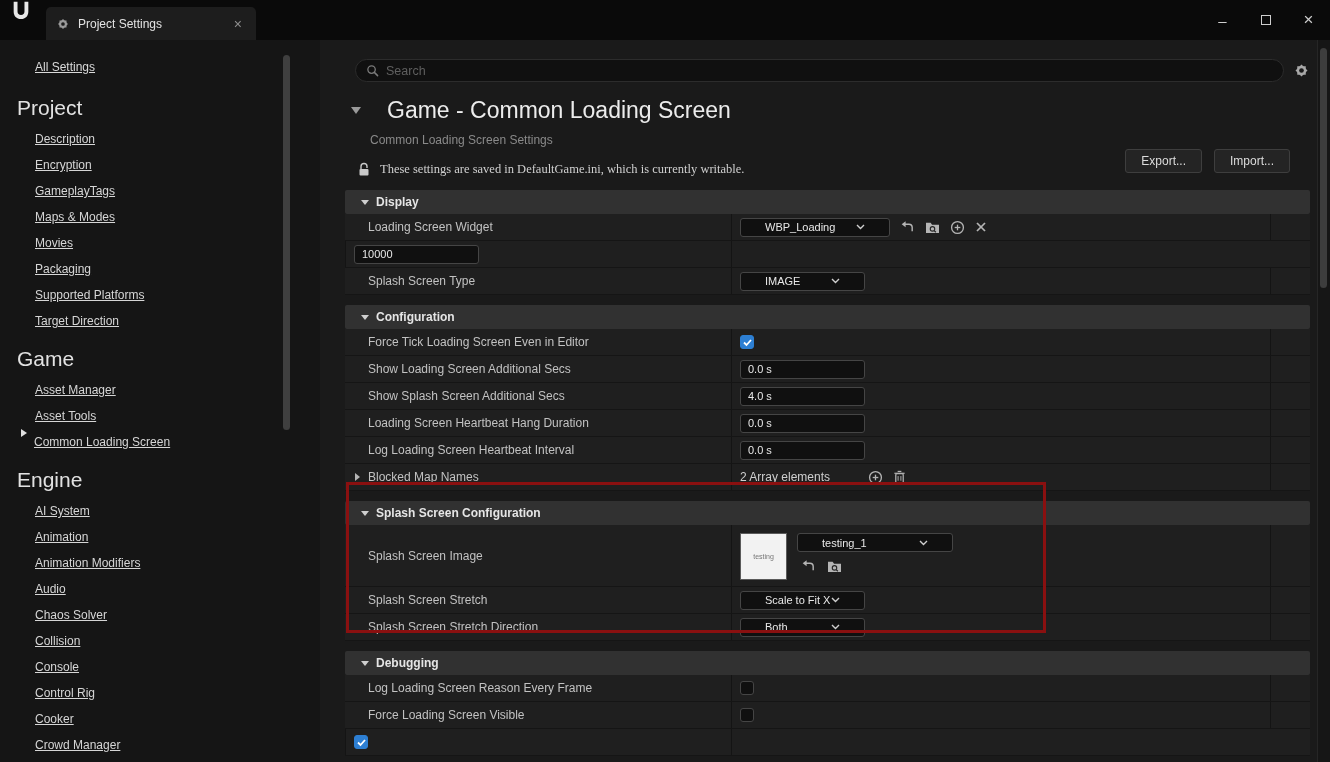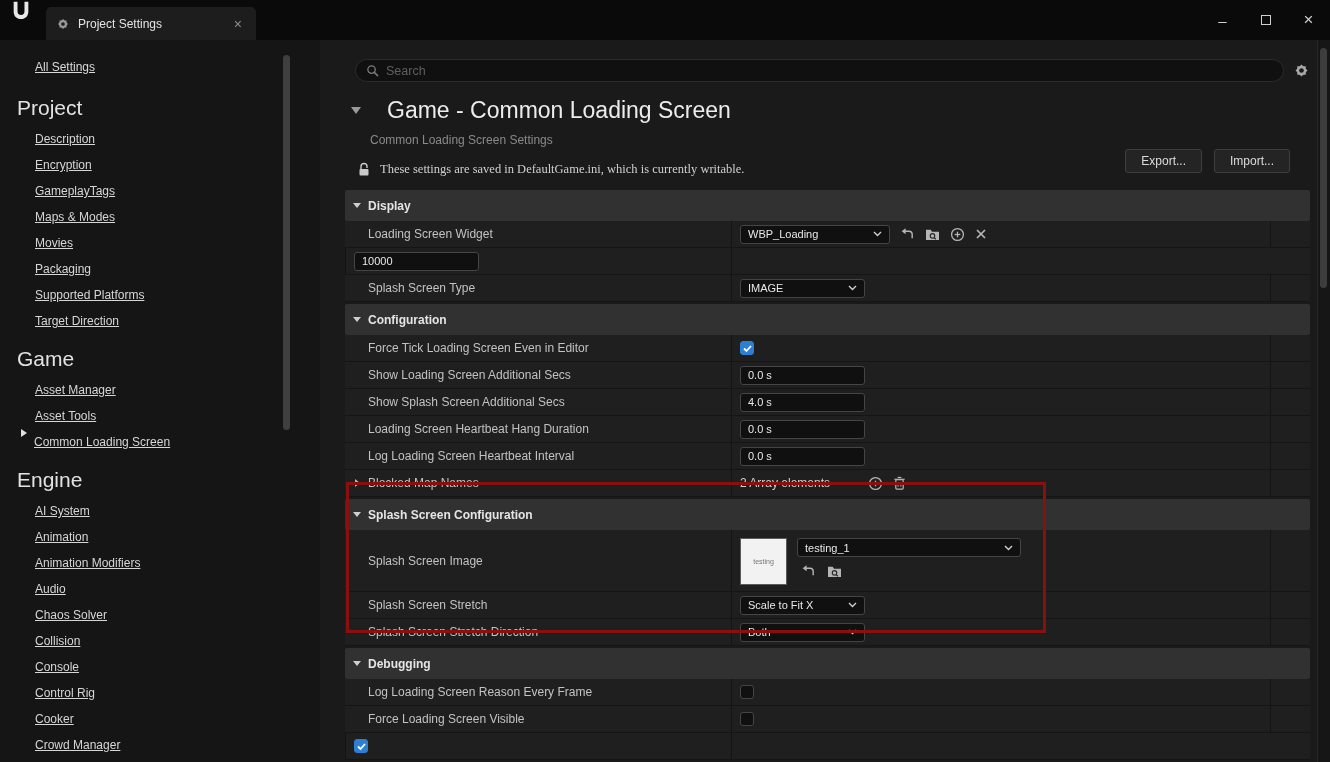--- a/index.html
+++ b/index.html
@@ -50,42 +50,42 @@
   .page-title { font-size: 23px; font-weight: 400; color: #ececec; }
   .page-subtitle { margin: 9px 0 0 25px; font-size: 12px; color: #8a8a8a; }
   .header-buttons { position: absolute; right: 20px; top: 28px; display: flex; gap: 12px; margin-top: 24px; }
   .btn { background: #242424; border: 1px solid #3e3e3e; border-radius: 3px; color: #dcdcdc; font-size: 12px;
     padding: 4px 15px; }
 
   .notice-row { margin-top: 15px; padding-left: 12px; display: flex; align-items: center; gap: 9px; }
   .notice-text { font-size: 12.5px; color: #d0d0d0; font-family: Liberation Serif, serif; }
 
   .settings { margin-top: 13px; }
-  .section-header { height: 31px; background: #313131; border-radius: 2px; display: flex; align-items: center;
-    gap: 7px; padding-left: 8px; margin-top: 2px; }
+  .section-header { height: 24px; background: #313131; border-radius: 2px; display: flex; align-items: center;
+    gap: 7px; padding-left: 16px; margin-top: 10px; }
   .section-header .title { color: #e5e5e5; font-size: 12px; font-weight: bold; }
   .tri-down-sm { width: 0; height: 0; border-top: 5px solid #cfcfcf; border-left: 4px solid transparent;
     border-right: 4px solid transparent; }
   .tri-right-sm { width: 0; height: 0; border-left: 5px solid #b5b5b5; border-top: 4px solid transparent;
     border-bottom: 4px solid transparent; }
 
   .row { display: grid; grid-template-columns: 386px 1fr 40px; height: 27px; background: #1f1f1f;
     border-bottom: 1px solid #151515; align-items: stretch; }
   .row.tall { height: 62px; }
   .cell-label { display: flex; align-items: center; padding-left: 23px; }
   .cell-label.with-expander { padding-left: 10px; gap: 8px; }
   .label-text { font-size: 12px; color: #c2c2c2; white-space: nowrap; }
   .cell-value { border-left: 1px solid #141414; display: flex; align-items: center; padding-left: 8px; gap: 10px; }
   .cell-value.top { align-items: flex-start; padding-top: 8px; }
   .cell-end { border-left: 1px solid #141414; }
 
   .dropdown { height: 19px; background: #101010; border: 1px solid #454545; border-radius: 3px;
-    display: flex; align-items: center; justify-content: space-between; padding: 0 7px; }
+    display: flex; align-items: center; justify-content: space-between; padding: 0 24px; }
   .dropdown span { font-size: 11px; color: #e8e8e8; white-space: nowrap; }
-  .w150 { width: 150px; } .w125 { width: 125px; } .w190 { width: 224px; }
+  .w150 { width: 150px; } .w125 { width: 125px; } .w190 { width: 156px; }
   .text-input { height: 19px; width: 125px; background: #101010; border: 1px solid #454545; border-radius: 3px;
     color: #e8e8e8; font-size: 11px; padding: 0 7px; font-family: "Liberation Sans", sans-serif; outline: none; }
   .checkbox { width: 14px; height: 14px; border-radius: 3px; background: #101010; border: 1px solid #454545;
     display: flex; align-items: center; justify-content: center; }
   .checkbox svg { display: none; }
   .checkbox.checked { background: var(--checkbox-checked, #2d7fd3); border-color: var(--checkbox-checked, #2d7fd3); }
   .checkbox.checked svg { display: block; }
   .icon-btn { display: inline-flex; align-items: center; justify-content: center; }
   .array-count { font-size: 12px; color: #cfcfcf; width: 118px; }
 

